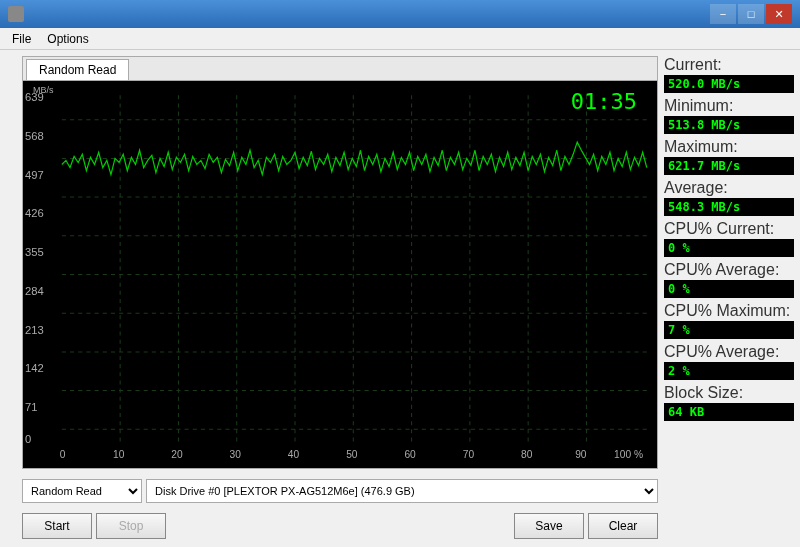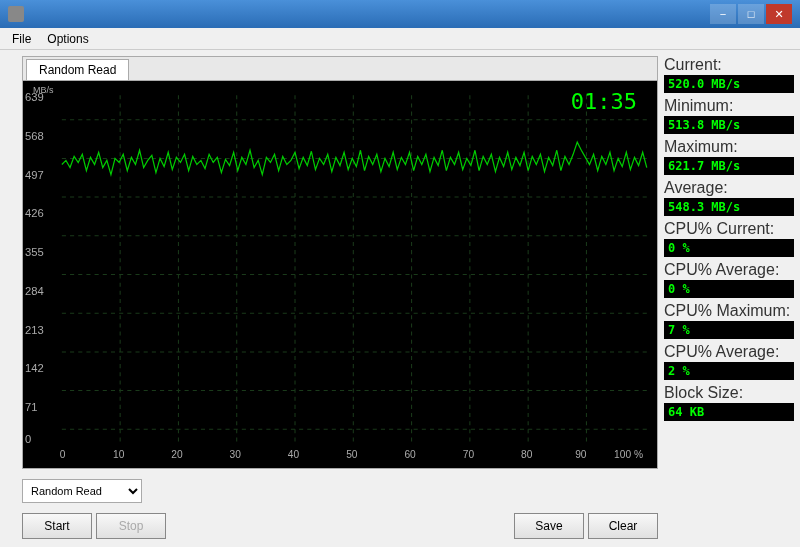--- a/index.html
+++ b/index.html
@@ -270,20 +270,23 @@
         </svg>
       </div>
     </div>
 
     <div class="bottom-controls">
       <select class="select-box narrow">
         <option>Random Read</option>
         <option>Sequential Read</option>
         <option>Sequential Write</option>
       </select>
+      <select class="select-box wide">
+        <option>Disk Drive #0  [PLEXTOR PX-AG512M6e] (476.9 GB)</option>
+      </select>
     </div>
 
     <div class="btn-row">
       <button class="btn">Start</button>
       <button class="btn" disabled="">Stop</button>
       <div style="flex:1"></div>
       <button class="btn">Save</button>
       <button class="btn">Clear</button>
     </div>
   </div>

